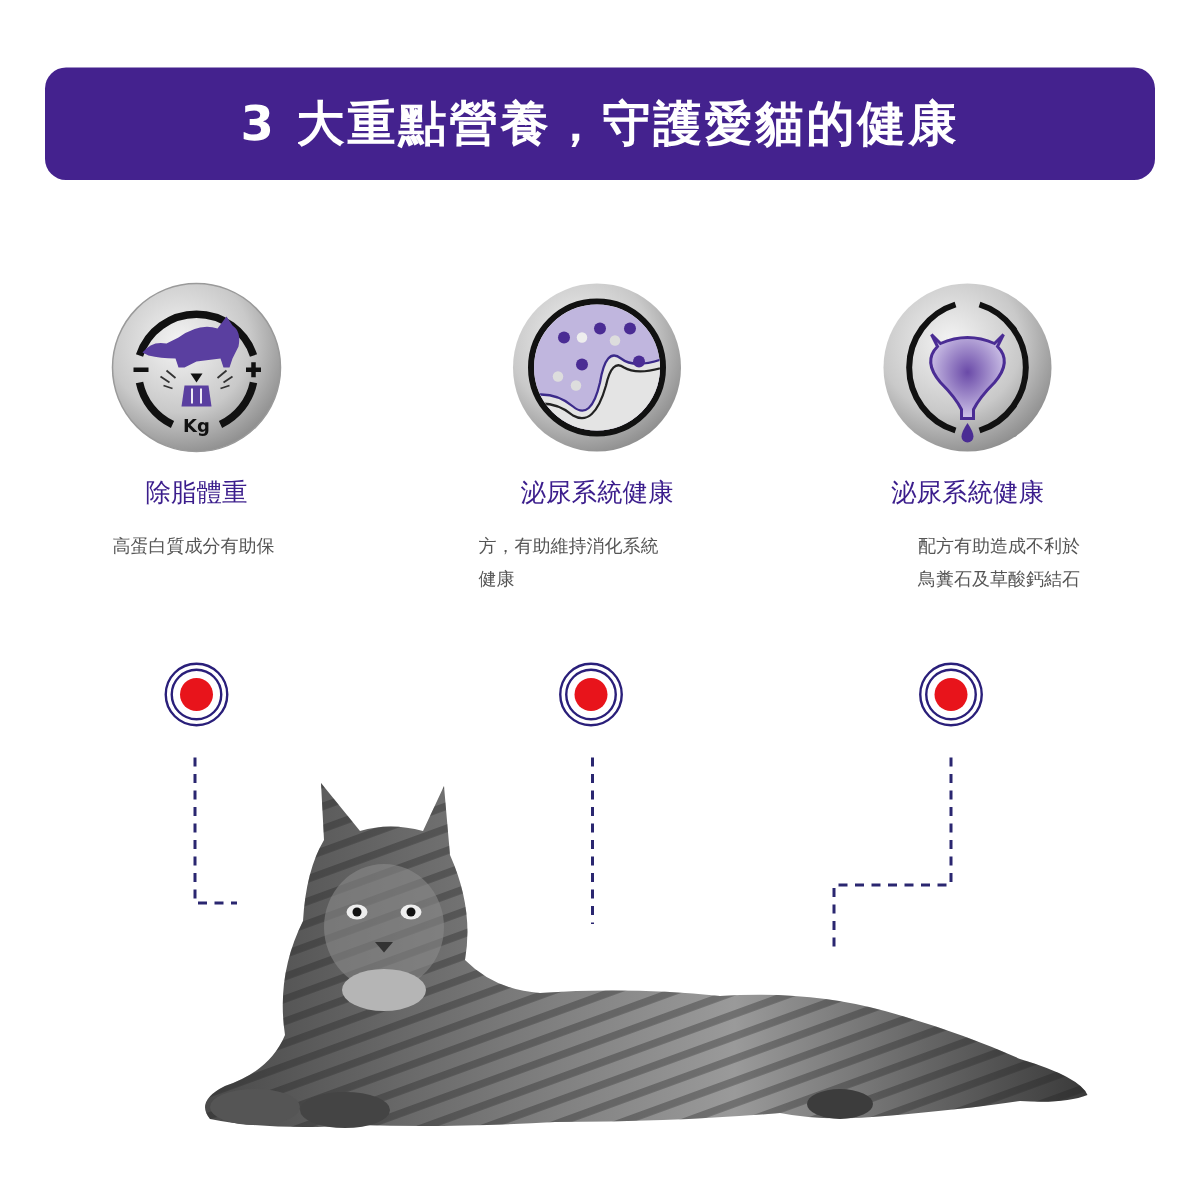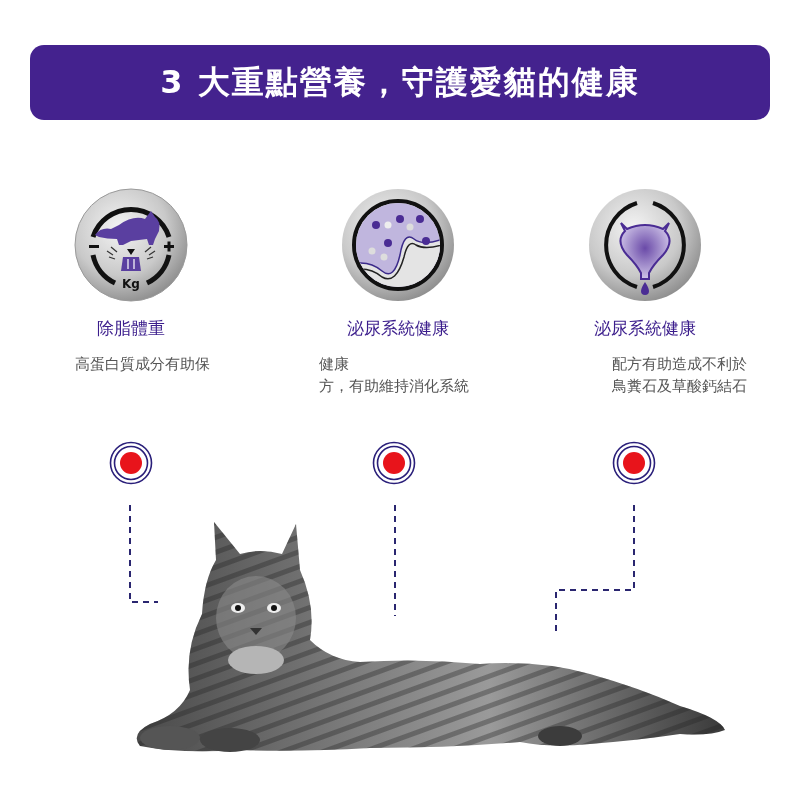--- a/index.html
+++ b/index.html
@@ -25,21 +25,21 @@
     .f1 .icon-wrap { left: 60px; }
     .f2 .icon-wrap { left: 60px; }
     .f3 .icon-wrap { left: 60px; }
     .icon-wrap svg { width: 120px; height: 120px; display: block; }
 
     .feature-title {
       position: absolute; top: 132px; left: 0; width: 240px; text-align: center;
       color: #3b1d8c; font-weight: normal; font-size: 17px;
     }
     .feature-desc {
-      position: absolute; top: 168px; color: #555555; font-size: 15px; line-height: 22px;
+      position: absolute; top: 168px; color: #555555; font-size: 12px; line-height: 22px;
       white-space: nowrap;
     }
     .f1 .feature-desc { left: 64px; }
     .f2 .feature-desc { left: 41px; }
     .f3 .feature-desc { left: 47px; margin-left: 40px; }
 
     .target { position: absolute; width: 44px; height: 44px; }
     .target svg { width: 44px; height: 44px; display: block; }
 
     .connectors { position: absolute; left: 0; top: 0; width: 800px; height: 800px; pointer-events: none; }
@@ -120,22 +120,22 @@
         <circle cx="88" cy="56" r="4" fill="#4a2c94"></circle>
         <circle cx="50" cy="40" r="3.5" fill="#eeeeee"></circle>
         <circle cx="72" cy="42" r="3.5" fill="#dddddd"></circle>
         <circle cx="34" cy="66" r="3.5" fill="#dddddd"></circle>
         <circle cx="46" cy="72" r="3.5" fill="#dddddd"></circle>
       </g>
     </svg>
   </div>
   <div class="feature-title">泌尿系統健康</div>
   <div class="feature-desc">
+    <div>方，有助維持消化系統</div>
     <div>健康</div>
-    <div>方，有助維持消化系統</div>
   </div>
 </div>
 
 <div class="feature f3">
   <div class="icon-wrap">
     <svg viewBox="0 0 120 120">
       <defs>
         <radialGradient id="metal3" cx="40%" cy="35%" r="70%">
           <stop offset="0%" stop-color="#f4f4f4"></stop>
           <stop offset="60%" stop-color="#c9c9c9"></stop>

